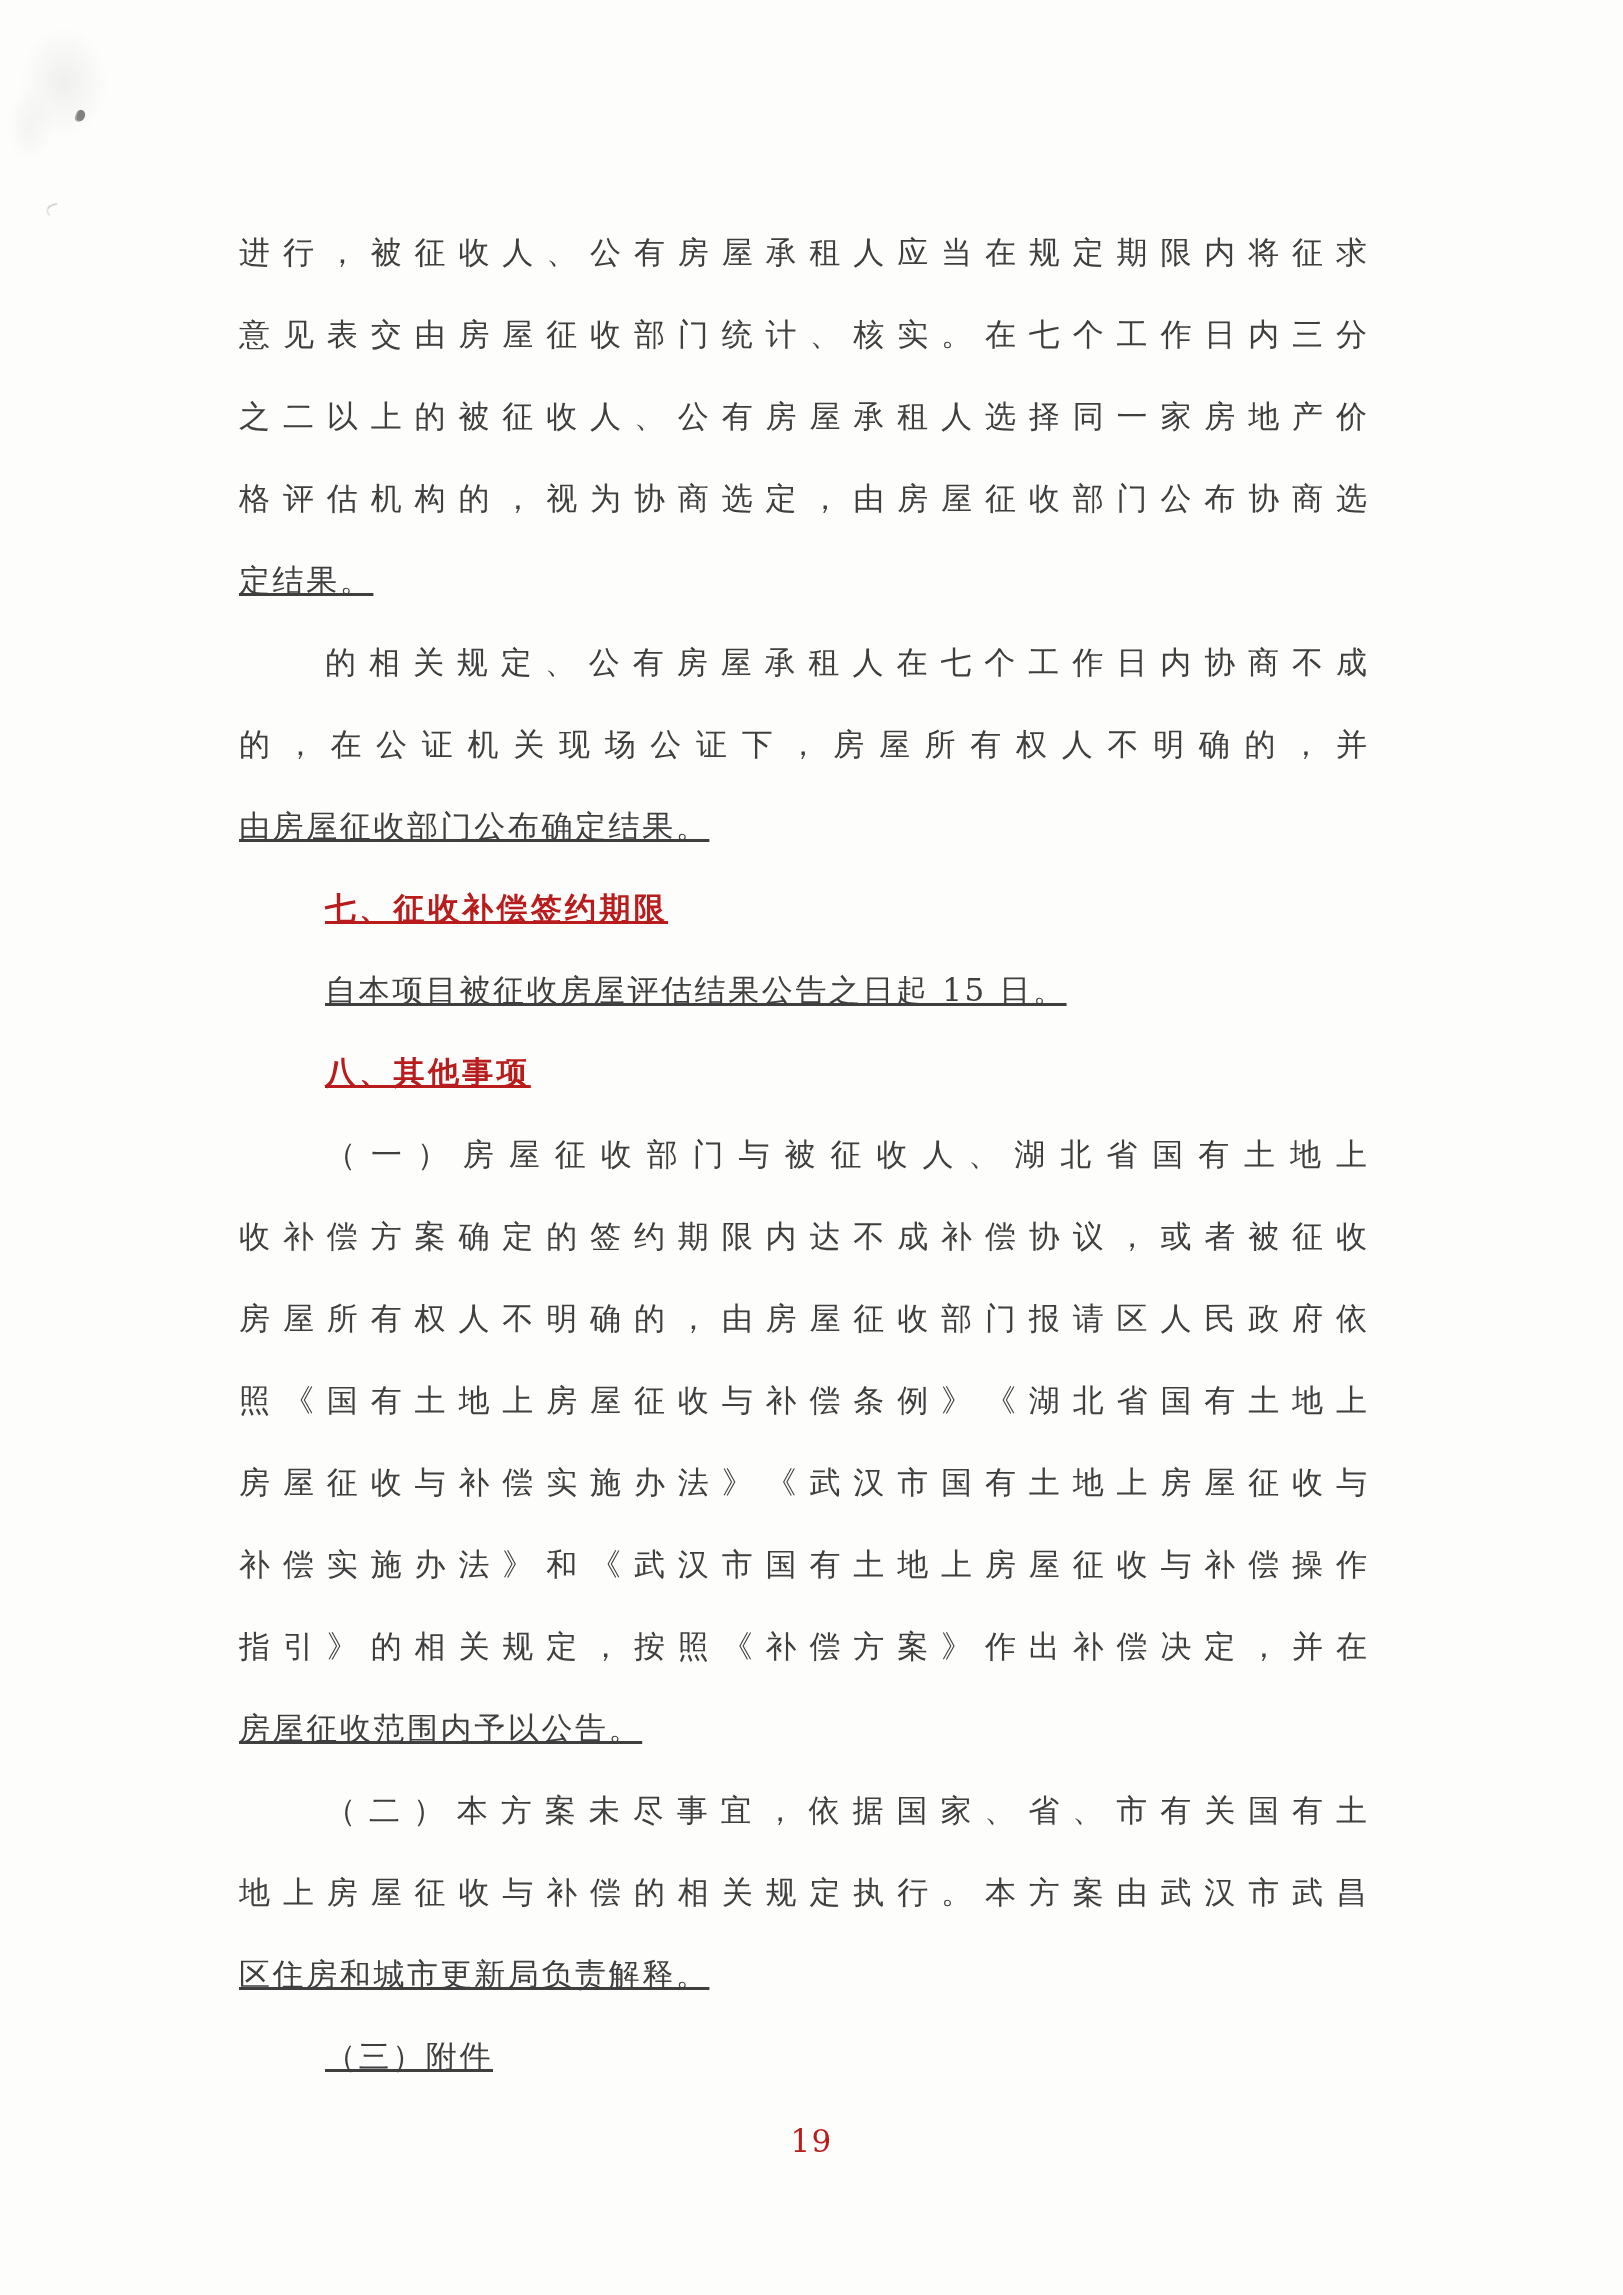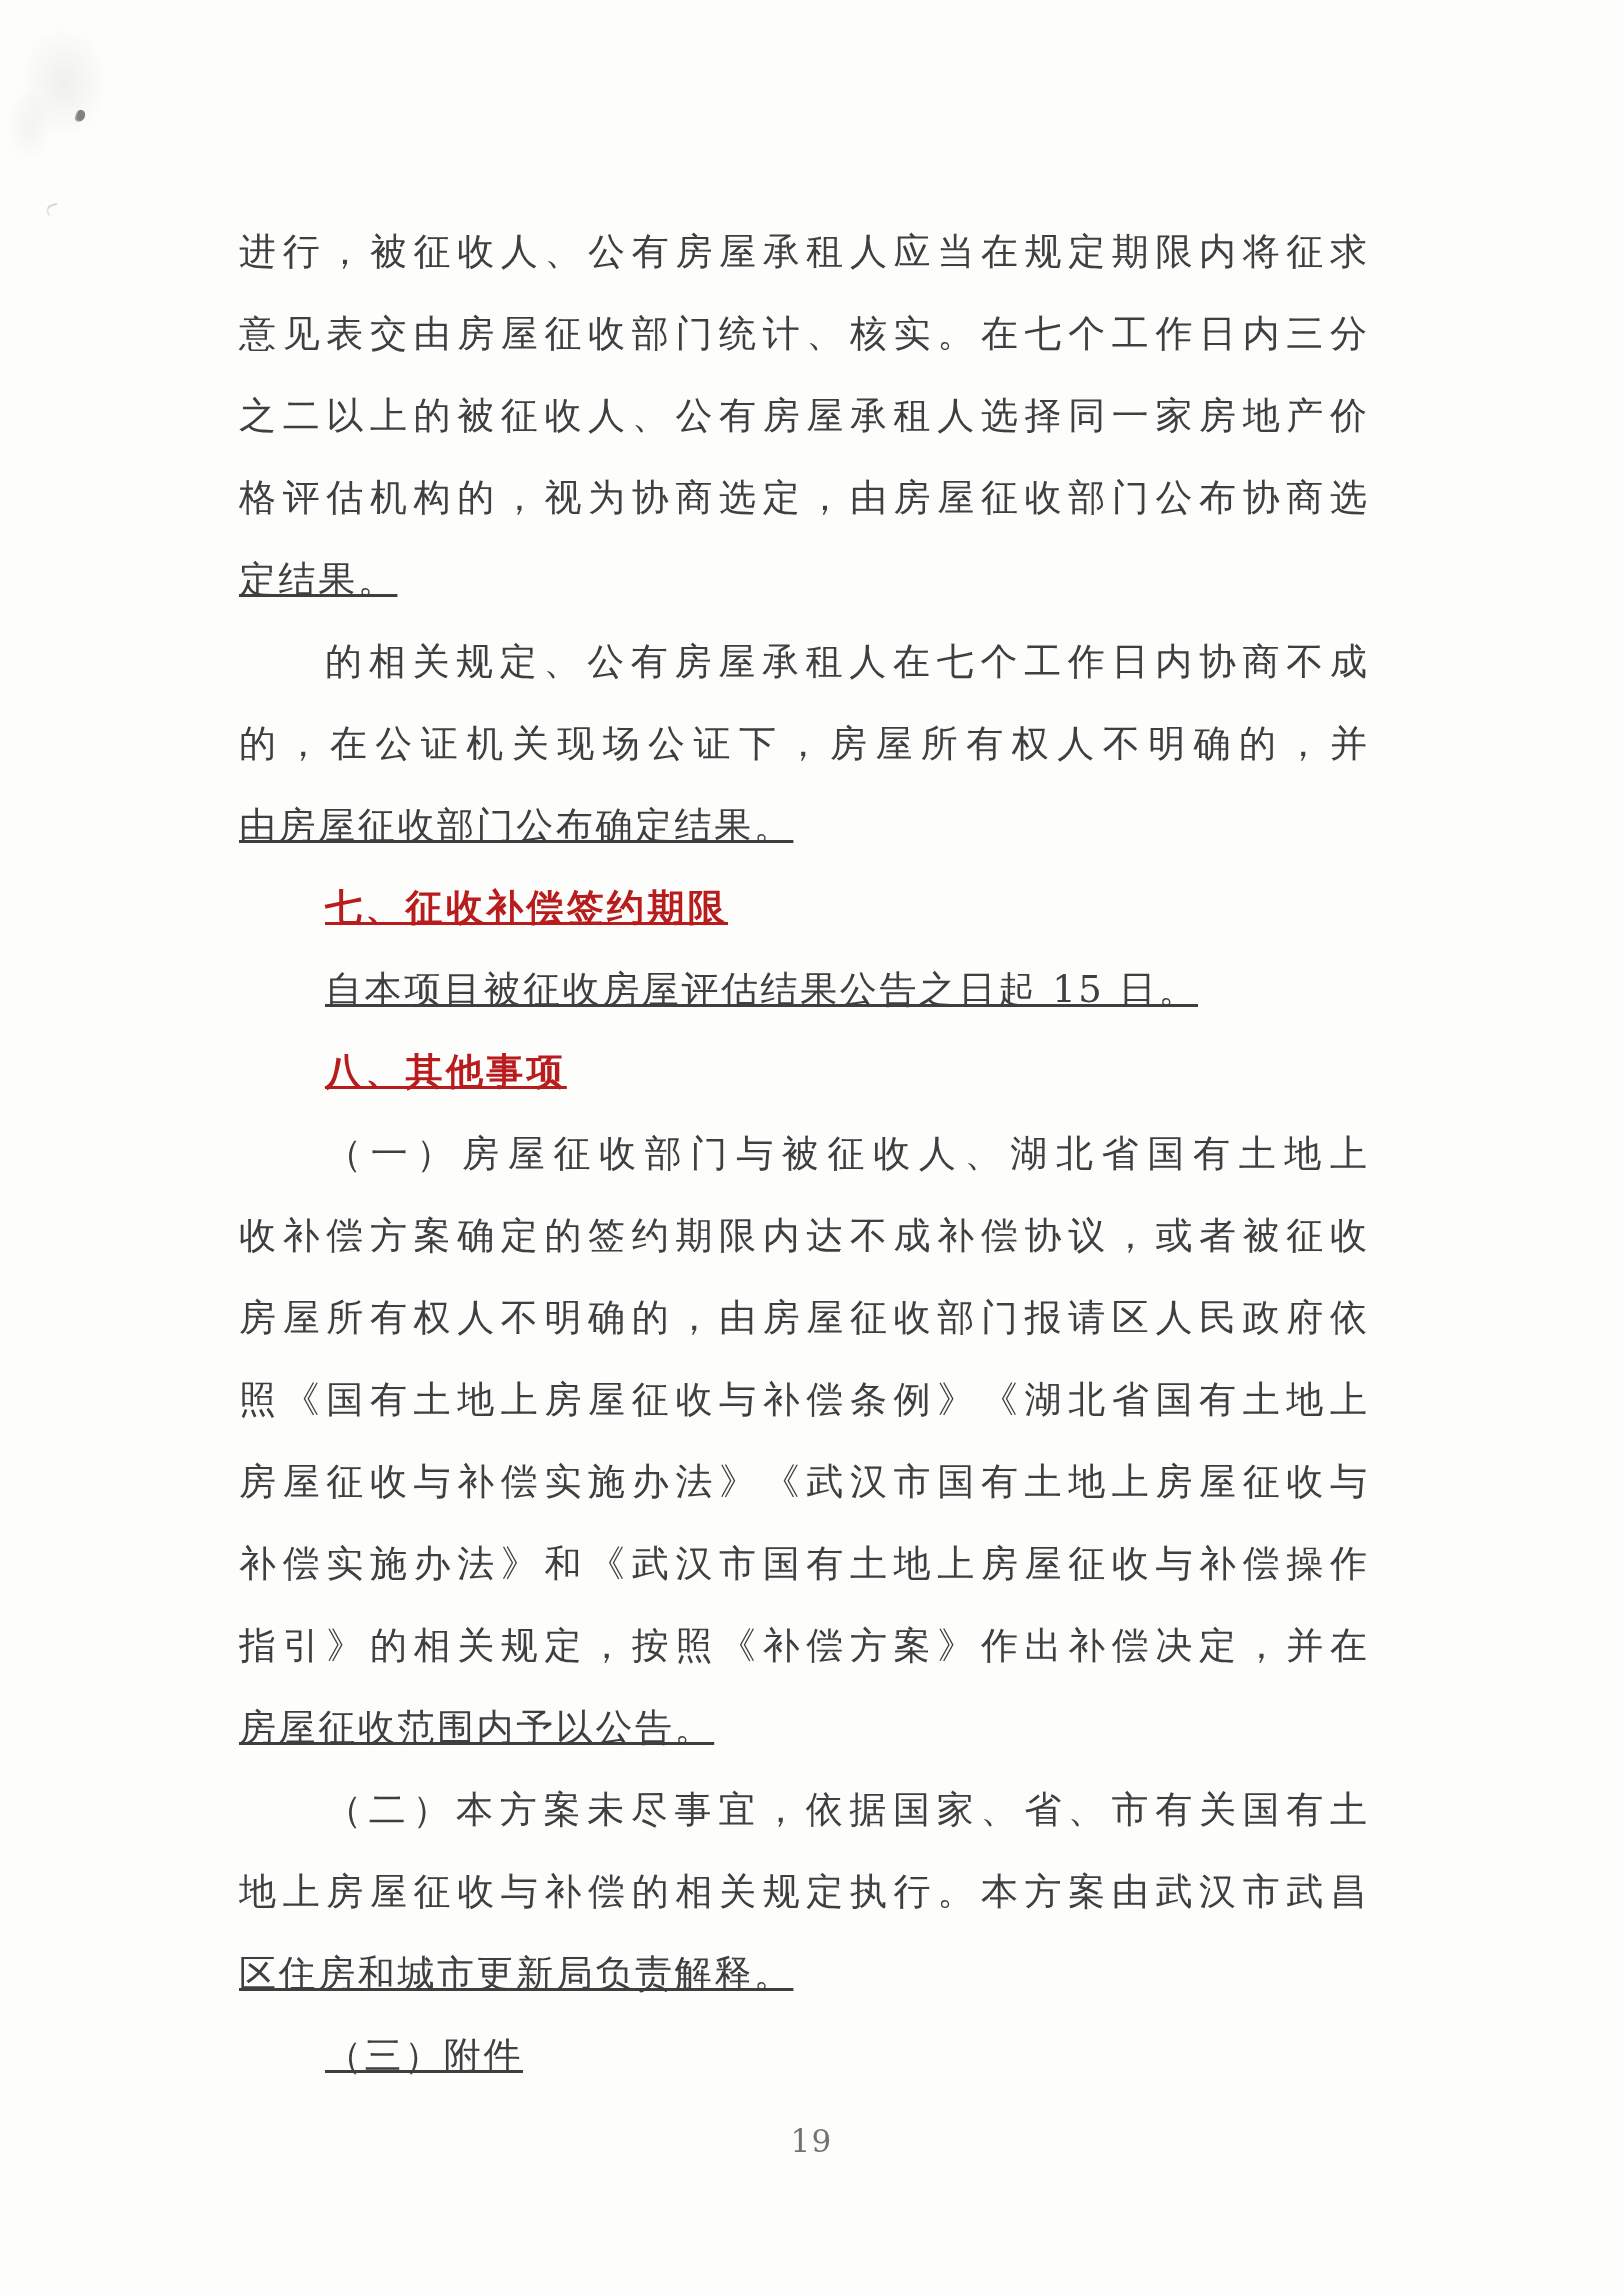--- a/index.html
+++ b/index.html
@@ -18,21 +18,21 @@
   }
   .textblock {
     position: absolute;
     left: 239px;
     top: 211px;
     width: 1130px;
   }
   .line {
     height: 82px;
     line-height: 82px;
-    font-size: 37px;
+    font-size: 31px;
     color: #3f3f3f;
     letter-spacing: 2px;
     text-align: justify;
     text-align-last: justify;
     text-justify: inter-character;
     white-space: normal;
   }
   .line.last {
     text-align: center;
     text-align-last: left;
@@ -49,21 +49,21 @@
     letter-spacing: 3.3px;
   }
   .pagenum {
     position: absolute;
     top: 2122px;
     left: 0;
     width: 1623px;
     text-align: center;
     font-size: 31px;
     line-height: 39px;
-    color: #737373;
+    color: #b91c1c;
     letter-spacing: 1.3px;
     font-family: "DejaVu Serif", "Liberation Serif", serif;
   }
   
   .smudge-a {
     position: absolute;
     left: 5.2px;
     top: 6.5px;
     width: 118px;
     height: 151px;

